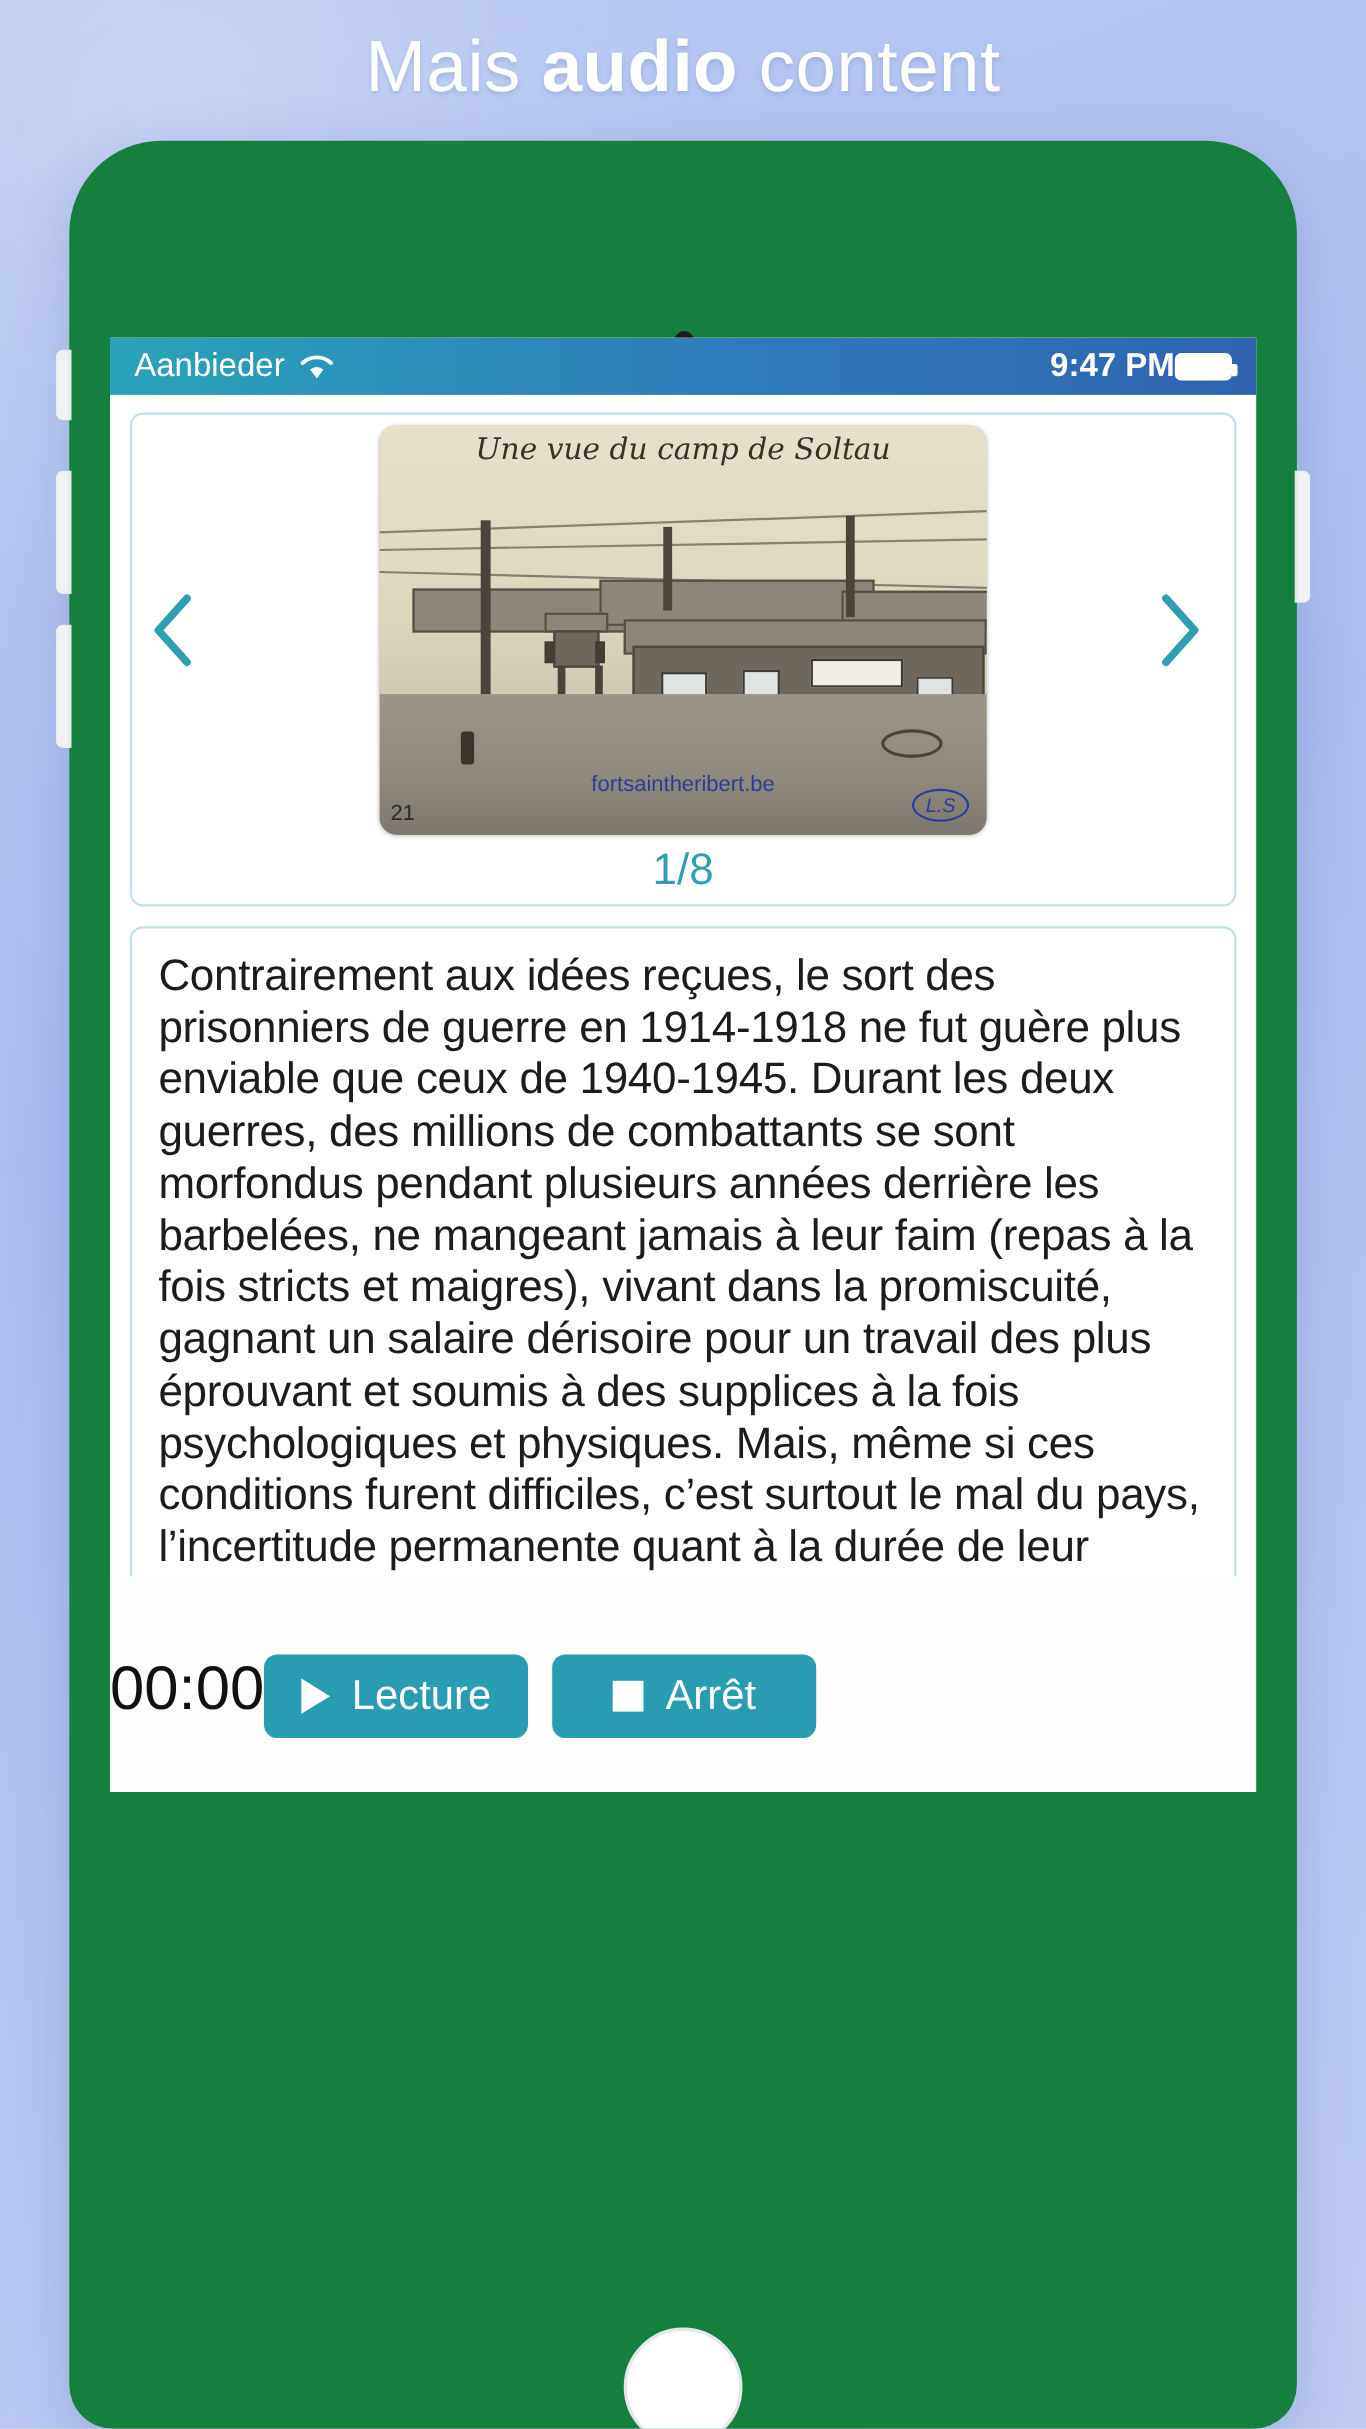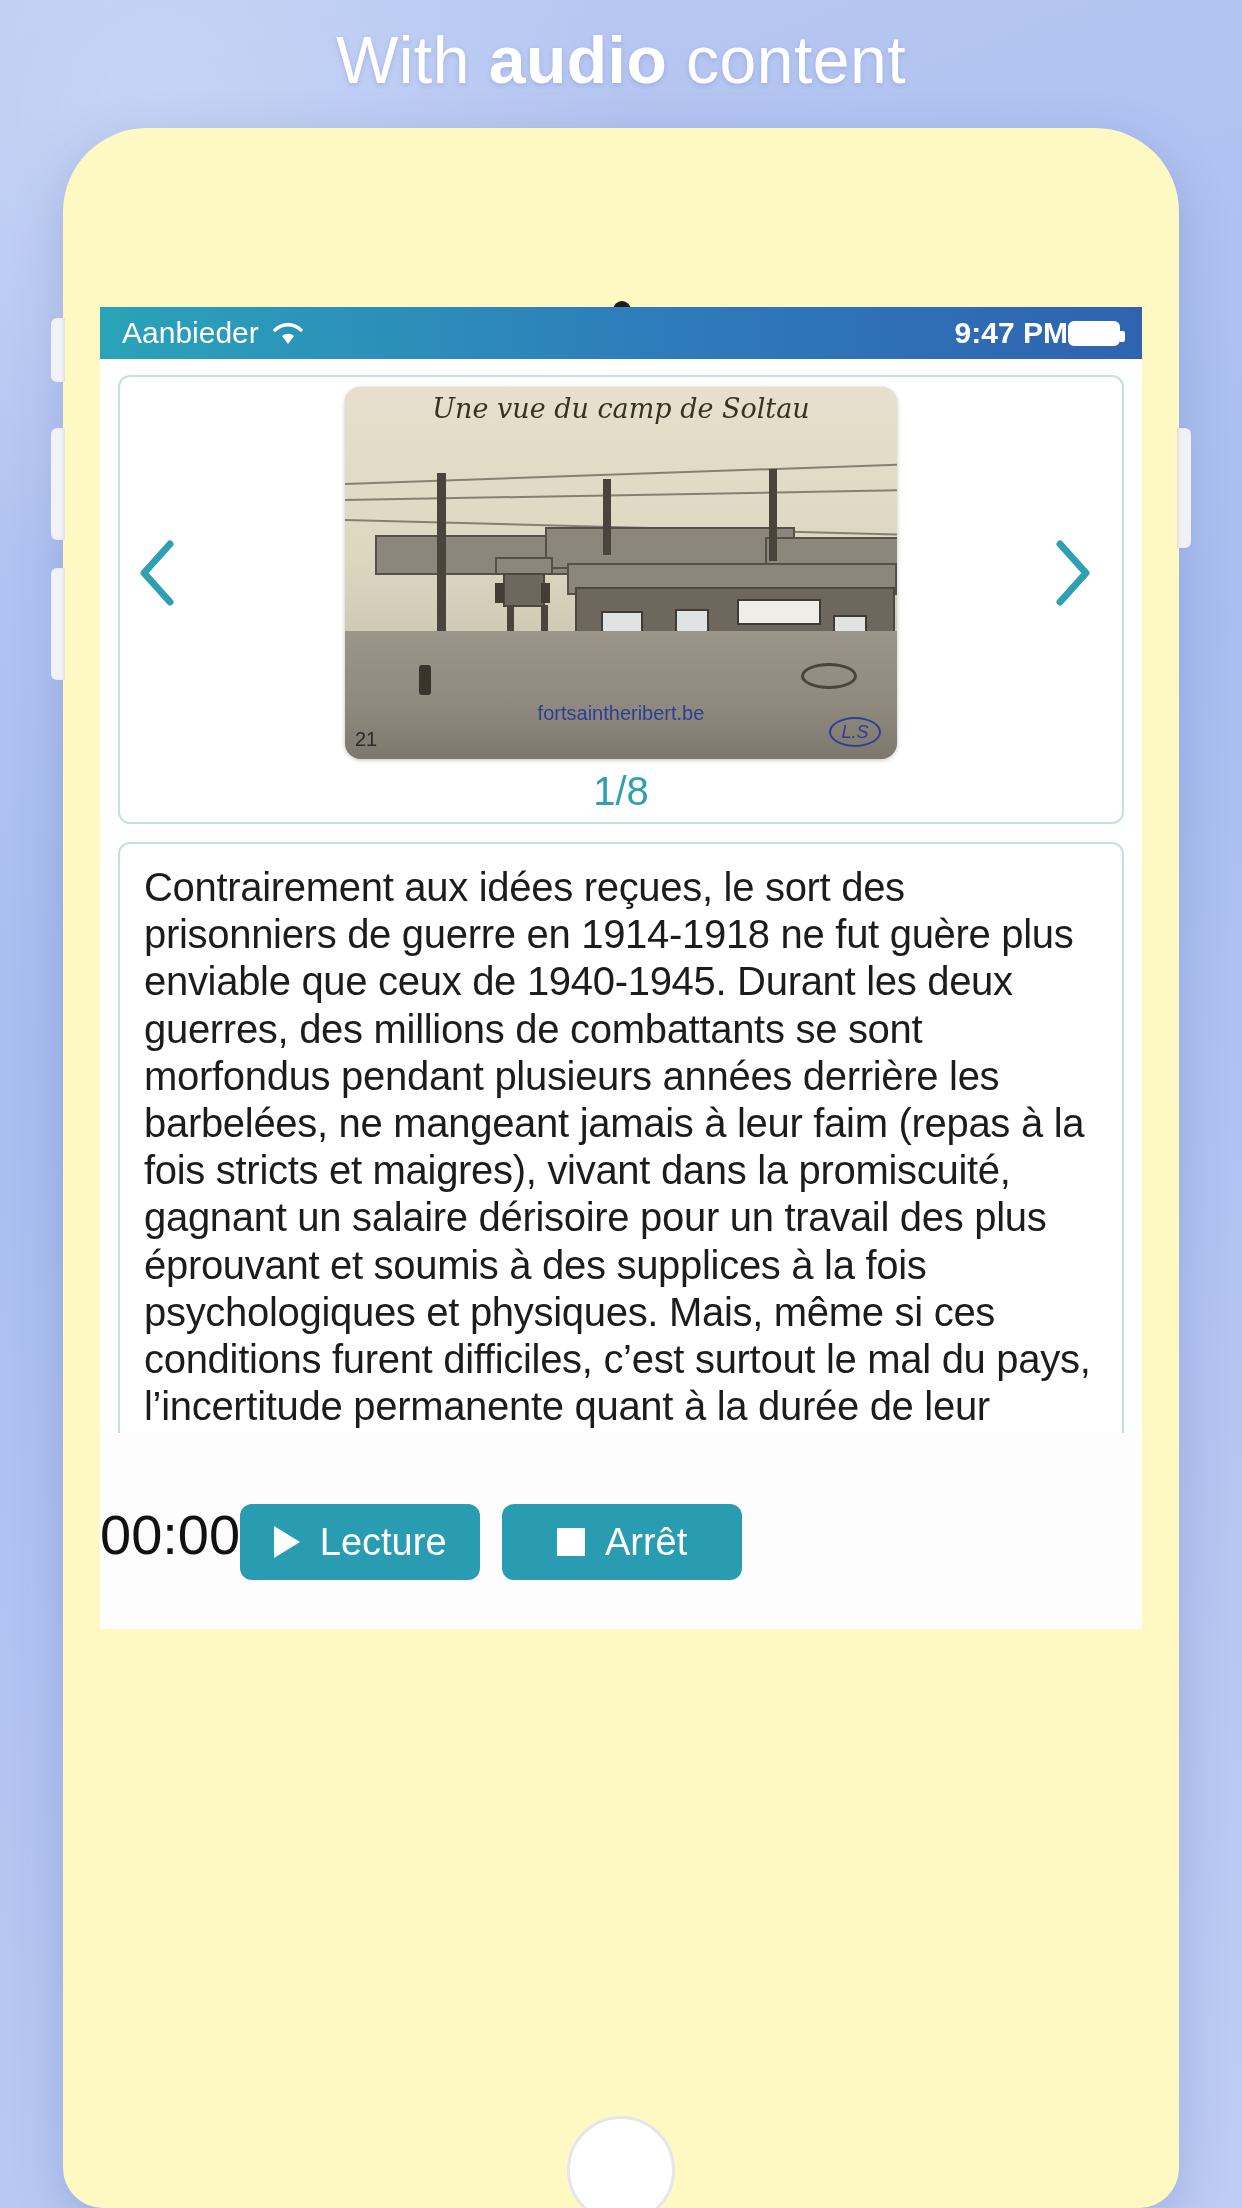--- a/index.html
+++ b/index.html
@@ -35,21 +35,21 @@
   }
   .headline b { font-weight: 700; }
 
   
   .phone {
     position: absolute;
     left: 63px;
     top: 128px;
     width: 1116px;
     height: 2080px;
-    background: #fef9c3;
+    background: #15803d;
     border-radius: 84px 84px 40px 40px;
     box-shadow: 0 14px 48px rgba(70,90,160,0.25);
     padding-left: 40px;
   }
   .phone-speaker {
     position: absolute;
     top: 228px;
     left: 50%;
     transform: translateX(-50%);
     width: 186px;
@@ -350,21 +350,21 @@
     background: #fff;
   }
   svg { display: block; }
 </style>
 </head>
 <body>
 
 <div class="bg-sheen"></div>
 
 <div class="headline">
-  <span>With </span><b>audio</b><span> content</span>
+  <span>Mais </span><b>audio</b><span> content</span>
 </div>
 
 <div class="phone">
   <div class="phone-speaker"></div>
   <div class="phone-cam"></div>
   <div class="phone-sensor"></div>
   <div class="side-btn silent"></div>
   <div class="side-btn volup"></div>
   <div class="side-btn voldn"></div>
   <div class="side-btn power"></div>

